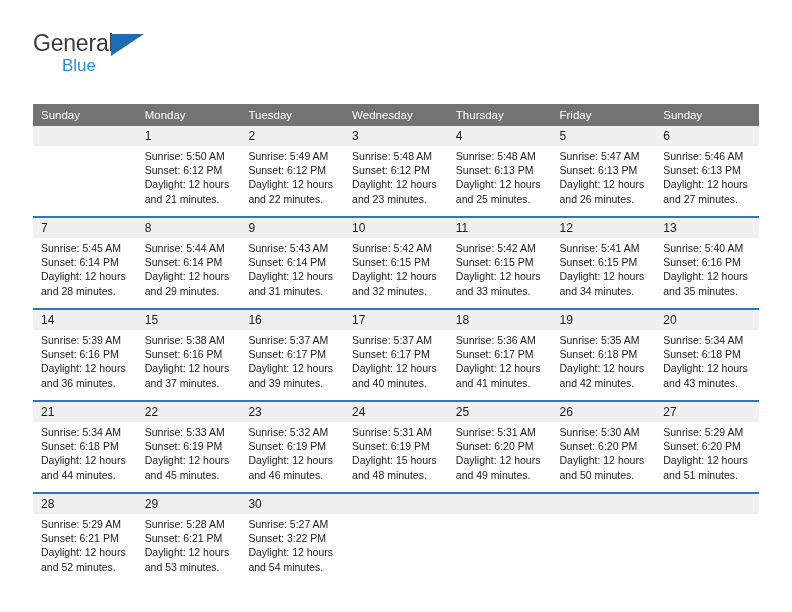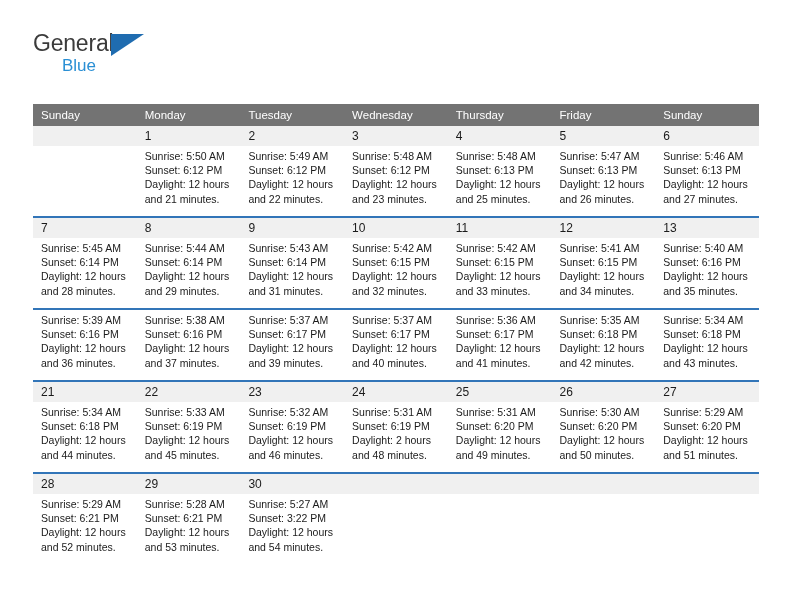--- a/index.html
+++ b/index.html
@@ -274,20 +274,29 @@
           </td>
           <td>
             <div class="line">Sunrise: 5:40 AM</div>
             <div class="line">Sunset: 6:16 PM</div>
             <div class="daylight">Daylight: 12 hours and 35 minutes.</div>
           </td>
         </tr>
         <tr class="week-sep">
           <td colspan="7"></td>
         </tr>
+        <tr class="daynum-row">
+          <td>14</td>
+          <td>15</td>
+          <td>16</td>
+          <td>17</td>
+          <td>18</td>
+          <td>19</td>
+          <td>20</td>
+        </tr>
         <tr class="detail-row">
           <td>
             <div class="line">Sunrise: 5:39 AM</div>
             <div class="line">Sunset: 6:16 PM</div>
             <div class="daylight">Daylight: 12 hours and 36 minutes.</div>
           </td>
           <td>
             <div class="line">Sunrise: 5:38 AM</div>
             <div class="line">Sunset: 6:16 PM</div>
             <div class="daylight">Daylight: 12 hours and 37 minutes.</div>
@@ -342,21 +351,21 @@
             <div class="daylight">Daylight: 12 hours and 45 minutes.</div>
           </td>
           <td>
             <div class="line">Sunrise: 5:32 AM</div>
             <div class="line">Sunset: 6:19 PM</div>
             <div class="daylight">Daylight: 12 hours and 46 minutes.</div>
           </td>
           <td>
             <div class="line">Sunrise: 5:31 AM</div>
             <div class="line">Sunset: 6:19 PM</div>
-            <div class="daylight">Daylight: 2 hours and 48 minutes.</div>
+            <div class="daylight">Daylight: 15 hours and 48 minutes.</div>
           </td>
           <td>
             <div class="line">Sunrise: 5:31 AM</div>
             <div class="line">Sunset: 6:20 PM</div>
             <div class="daylight">Daylight: 12 hours and 49 minutes.</div>
           </td>
           <td>
             <div class="line">Sunrise: 5:30 AM</div>
             <div class="line">Sunset: 6:20 PM</div>
             <div class="daylight">Daylight: 12 hours and 50 minutes.</div>

